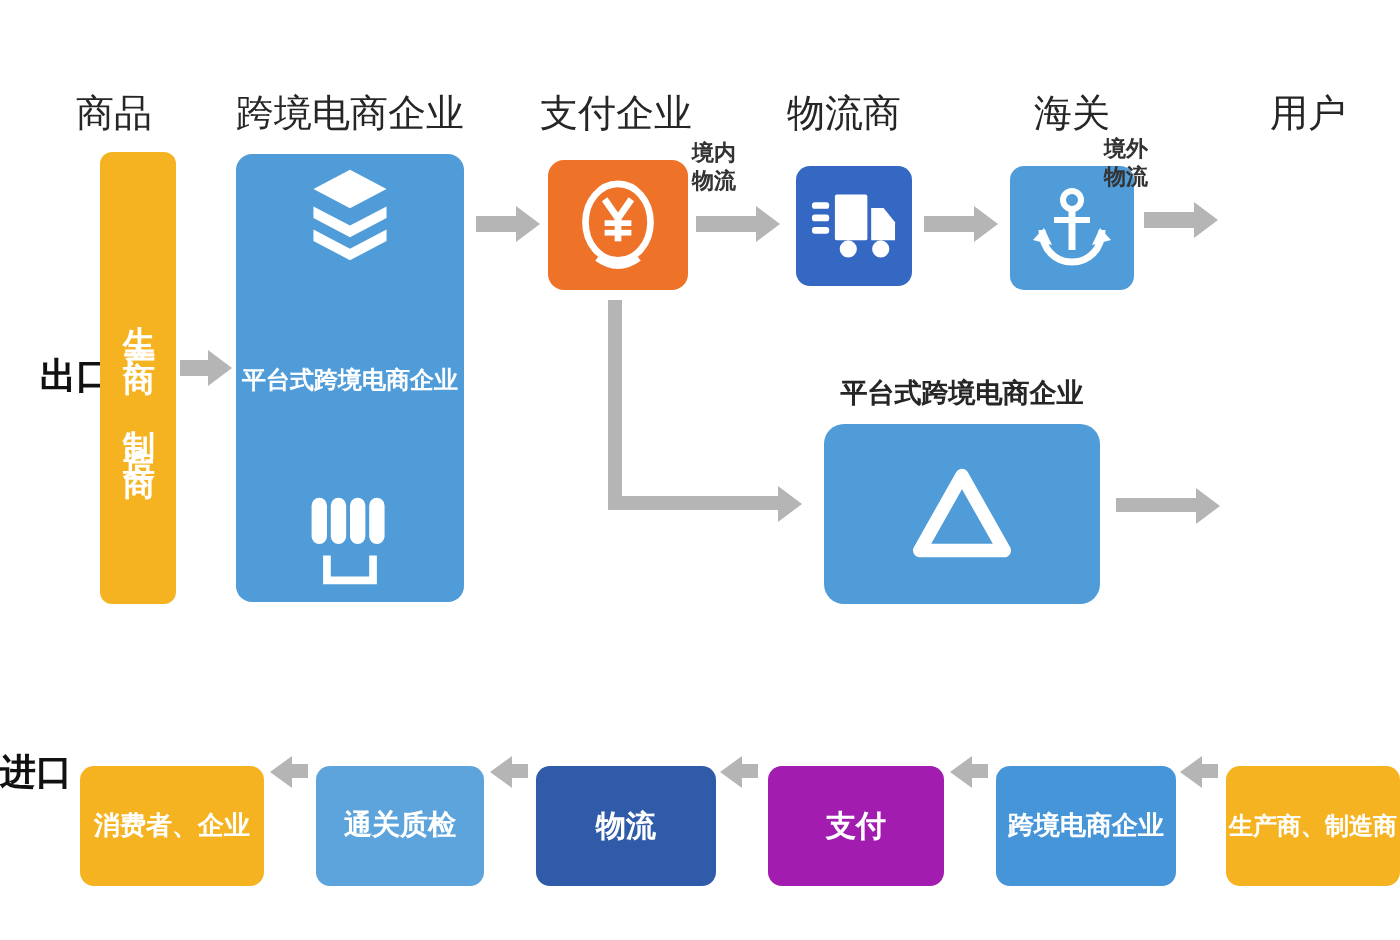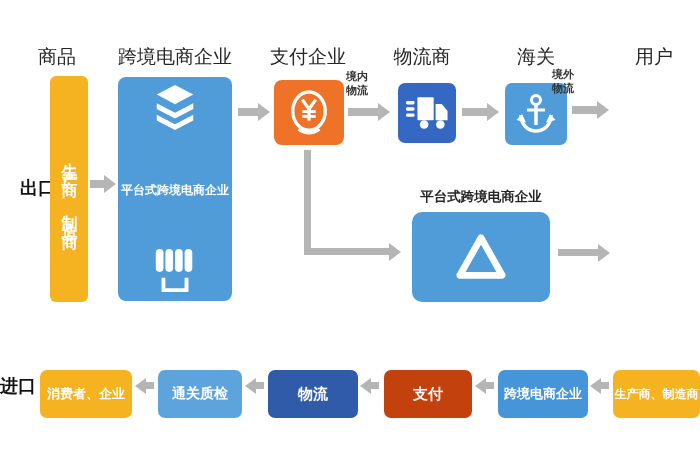--- a/index.html
+++ b/index.html
@@ -14,21 +14,21 @@
   .vtext{writing-mode:vertical-rl;letter-spacing:9px;font-size:16px;font-weight:700;color:#fff;}
   .stack{flex-direction:column;justify-content:space-between;padding:6px 0;}
   .stack .lbl{font-size:12px;}
   .ar{position:absolute;background:#B5B5B5;}
   .ar.r::after{content:"";position:absolute;left:100%;top:50%;transform:translateY(-50%);
     border-left:12px solid #B5B5B5;border-top:9px solid transparent;border-bottom:9px solid transparent;}
   .ar.l::before{content:"";position:absolute;right:100%;top:50%;transform:translateY(-50%);
     border-right:11px solid #B5B5B5;border-top:8px solid transparent;border-bottom:8px solid transparent;}
   .two-line{position:absolute;text-align:left;font-size:11px;line-height:14px;font-weight:700;color:#333;}
   .plat-title{position:absolute;left:410px;top:188px;width:142px;text-align:center;font-size:13.5px;font-weight:700;color:#262626;white-space:nowrap;}
-  .import-box{top:370px;height:48px;font-size:14px;}
+  .import-box{top:383px;height:60px;font-size:14px;}
   svg{display:block;}
 </style>
 </head>
 <body>
 
 <div class="canvas">
 
   <div class="hdr" style="left:26px;width:62px">商品</div>
   <div class="hdr" style="left:115px;width:120px">跨境电商企业</div>
   <div class="hdr" style="left:258px;width:100px">支付企业</div>
@@ -144,21 +144,21 @@
   <div class="box import-box" style="left: 158px; width: 84px; background: rgb(92, 164, 219);">
     <span class="lbl">通关质检</span>
   </div>
   <div class="ar l" style="left:256px;top:382px;width:8px;height:7px"></div>
 
   <div class="box import-box" style="left: 268px; width: 90px; background: rgb(47, 91, 169);">
     <span class="lbl" style="font-size:15px">物流</span>
   </div>
   <div class="ar l" style="left:371px;top:382px;width:8px;height:7px"></div>
 
-  <div class="box import-box" style="left: 384px; width: 88px; background: #c2410c; text-align: right;">
+  <div class="box import-box" style="left: 384px; width: 88px; background: #a21caf; text-align: right;">
     <span class="lbl" style="font-size:15px">支付</span>
   </div>
   <div class="ar l" style="left:486px;top:382px;width:8px;height:7px"></div>
 
   <div class="box import-box" style="left: 498px; width: 90px; background: rgb(70, 149, 216);">
     <span class="lbl" style="font-size:13px">跨境电商企业</span>
   </div>
   <div class="ar l" style="left:601px;top:382px;width:8px;height:7px"></div>
 
   <div class="box import-box" style="left: 613px; width: 87px; background: rgb(245, 179, 33);">

